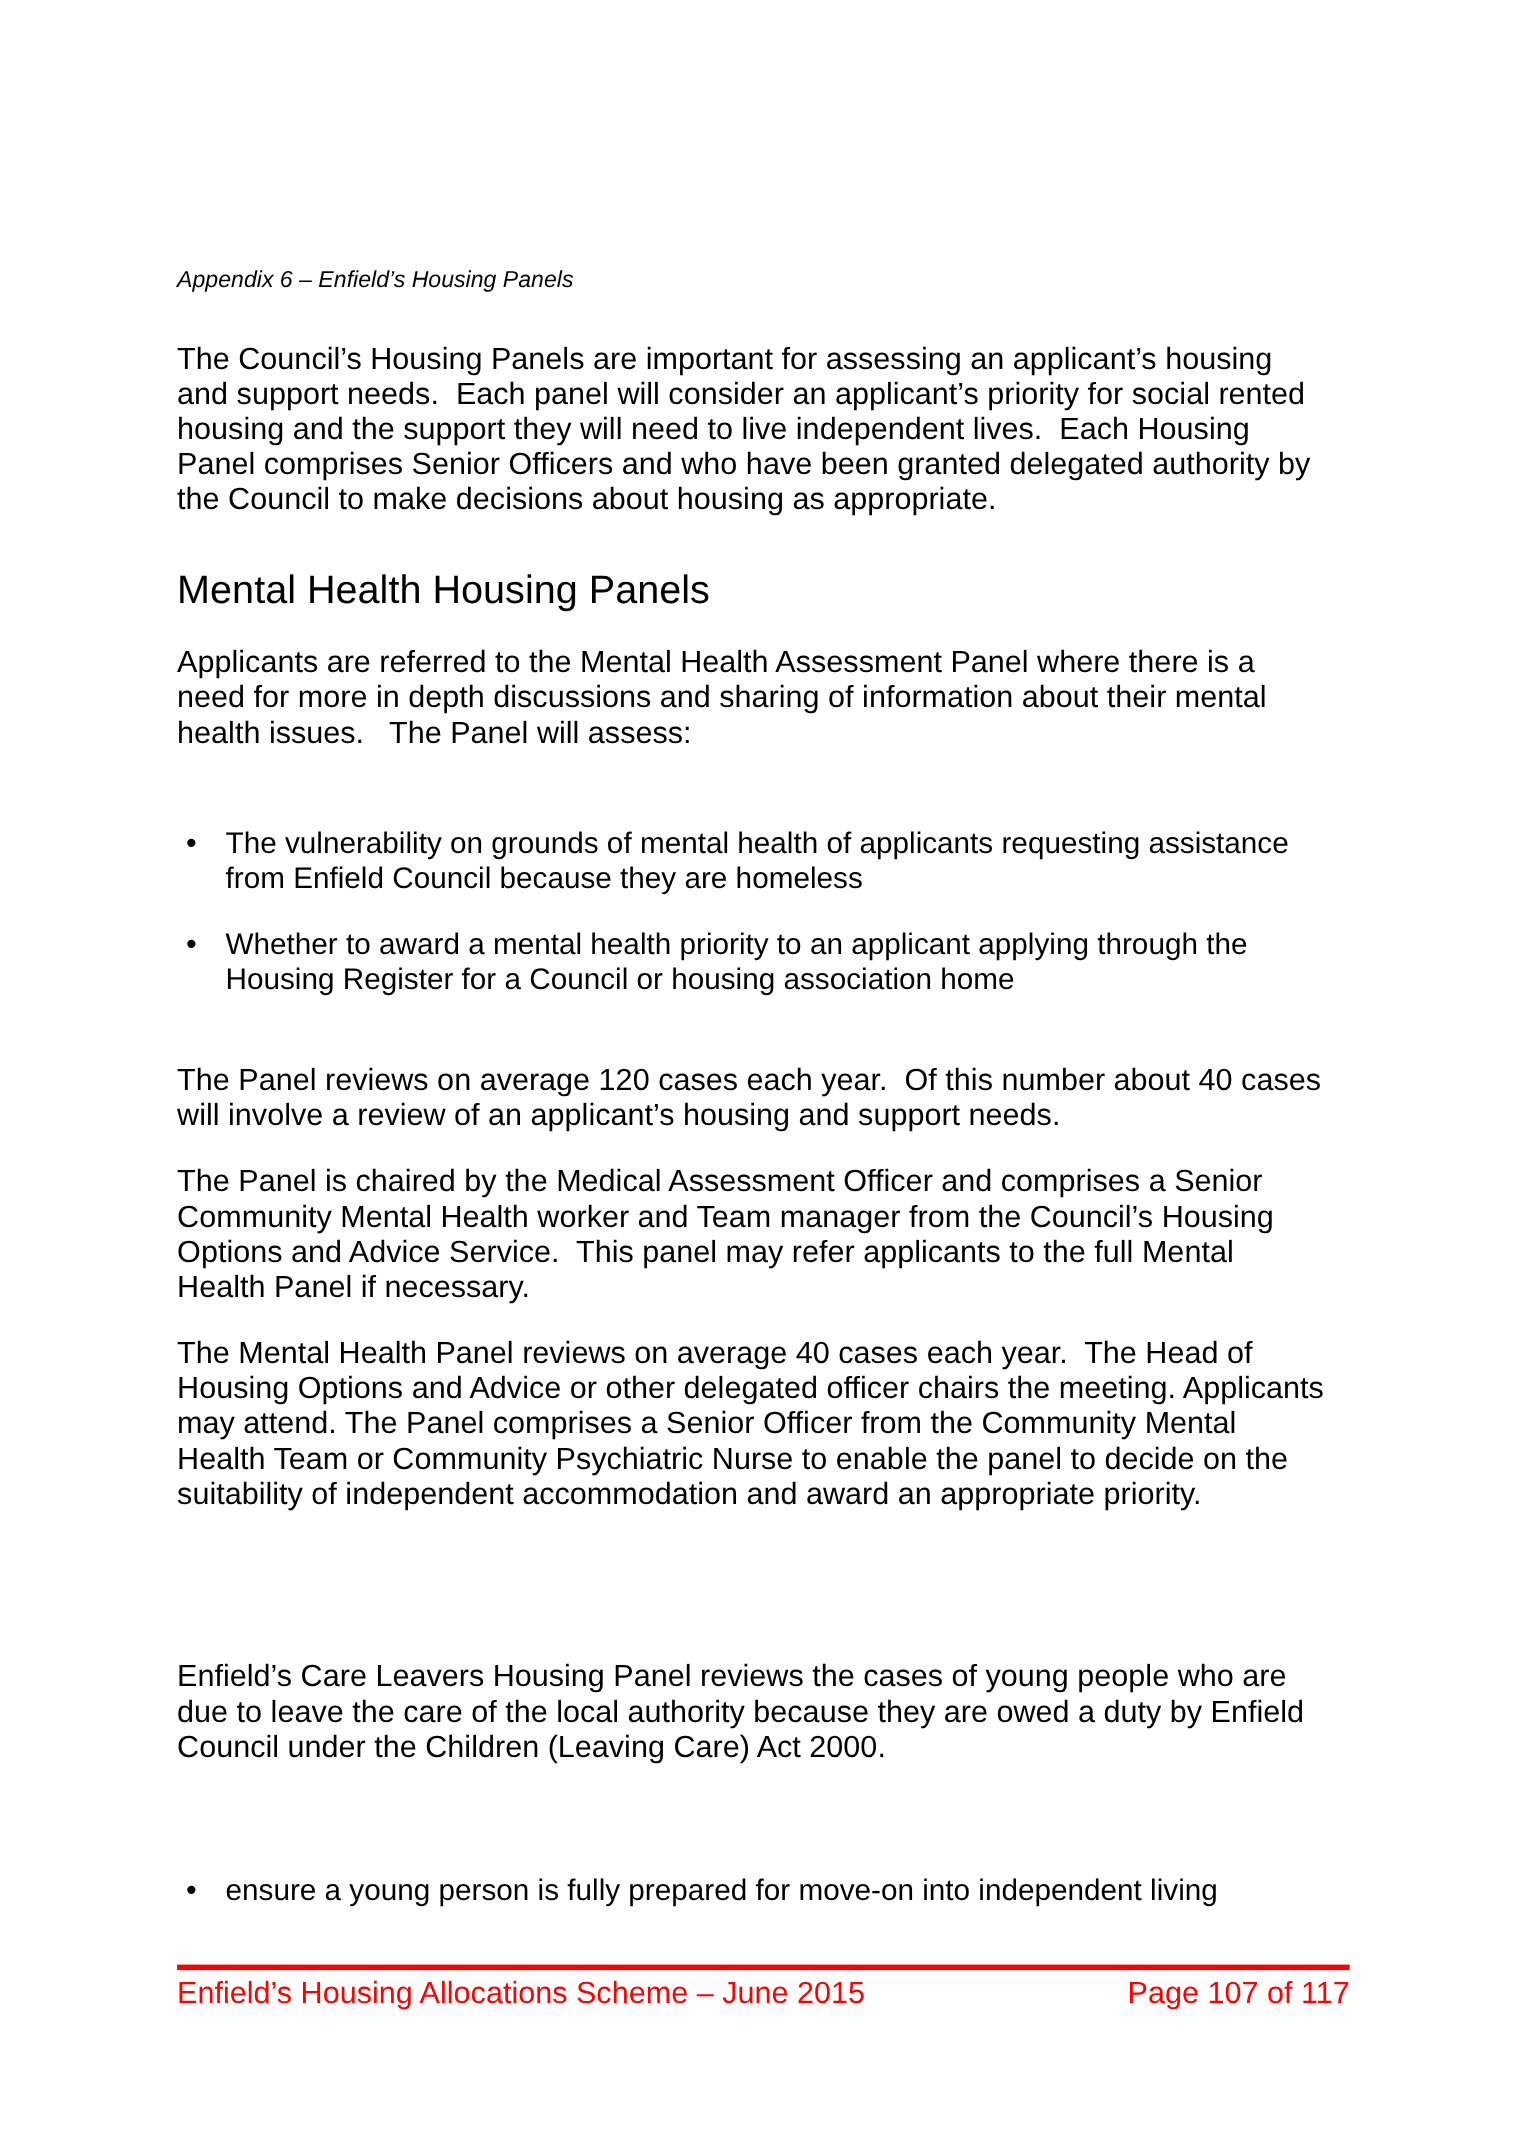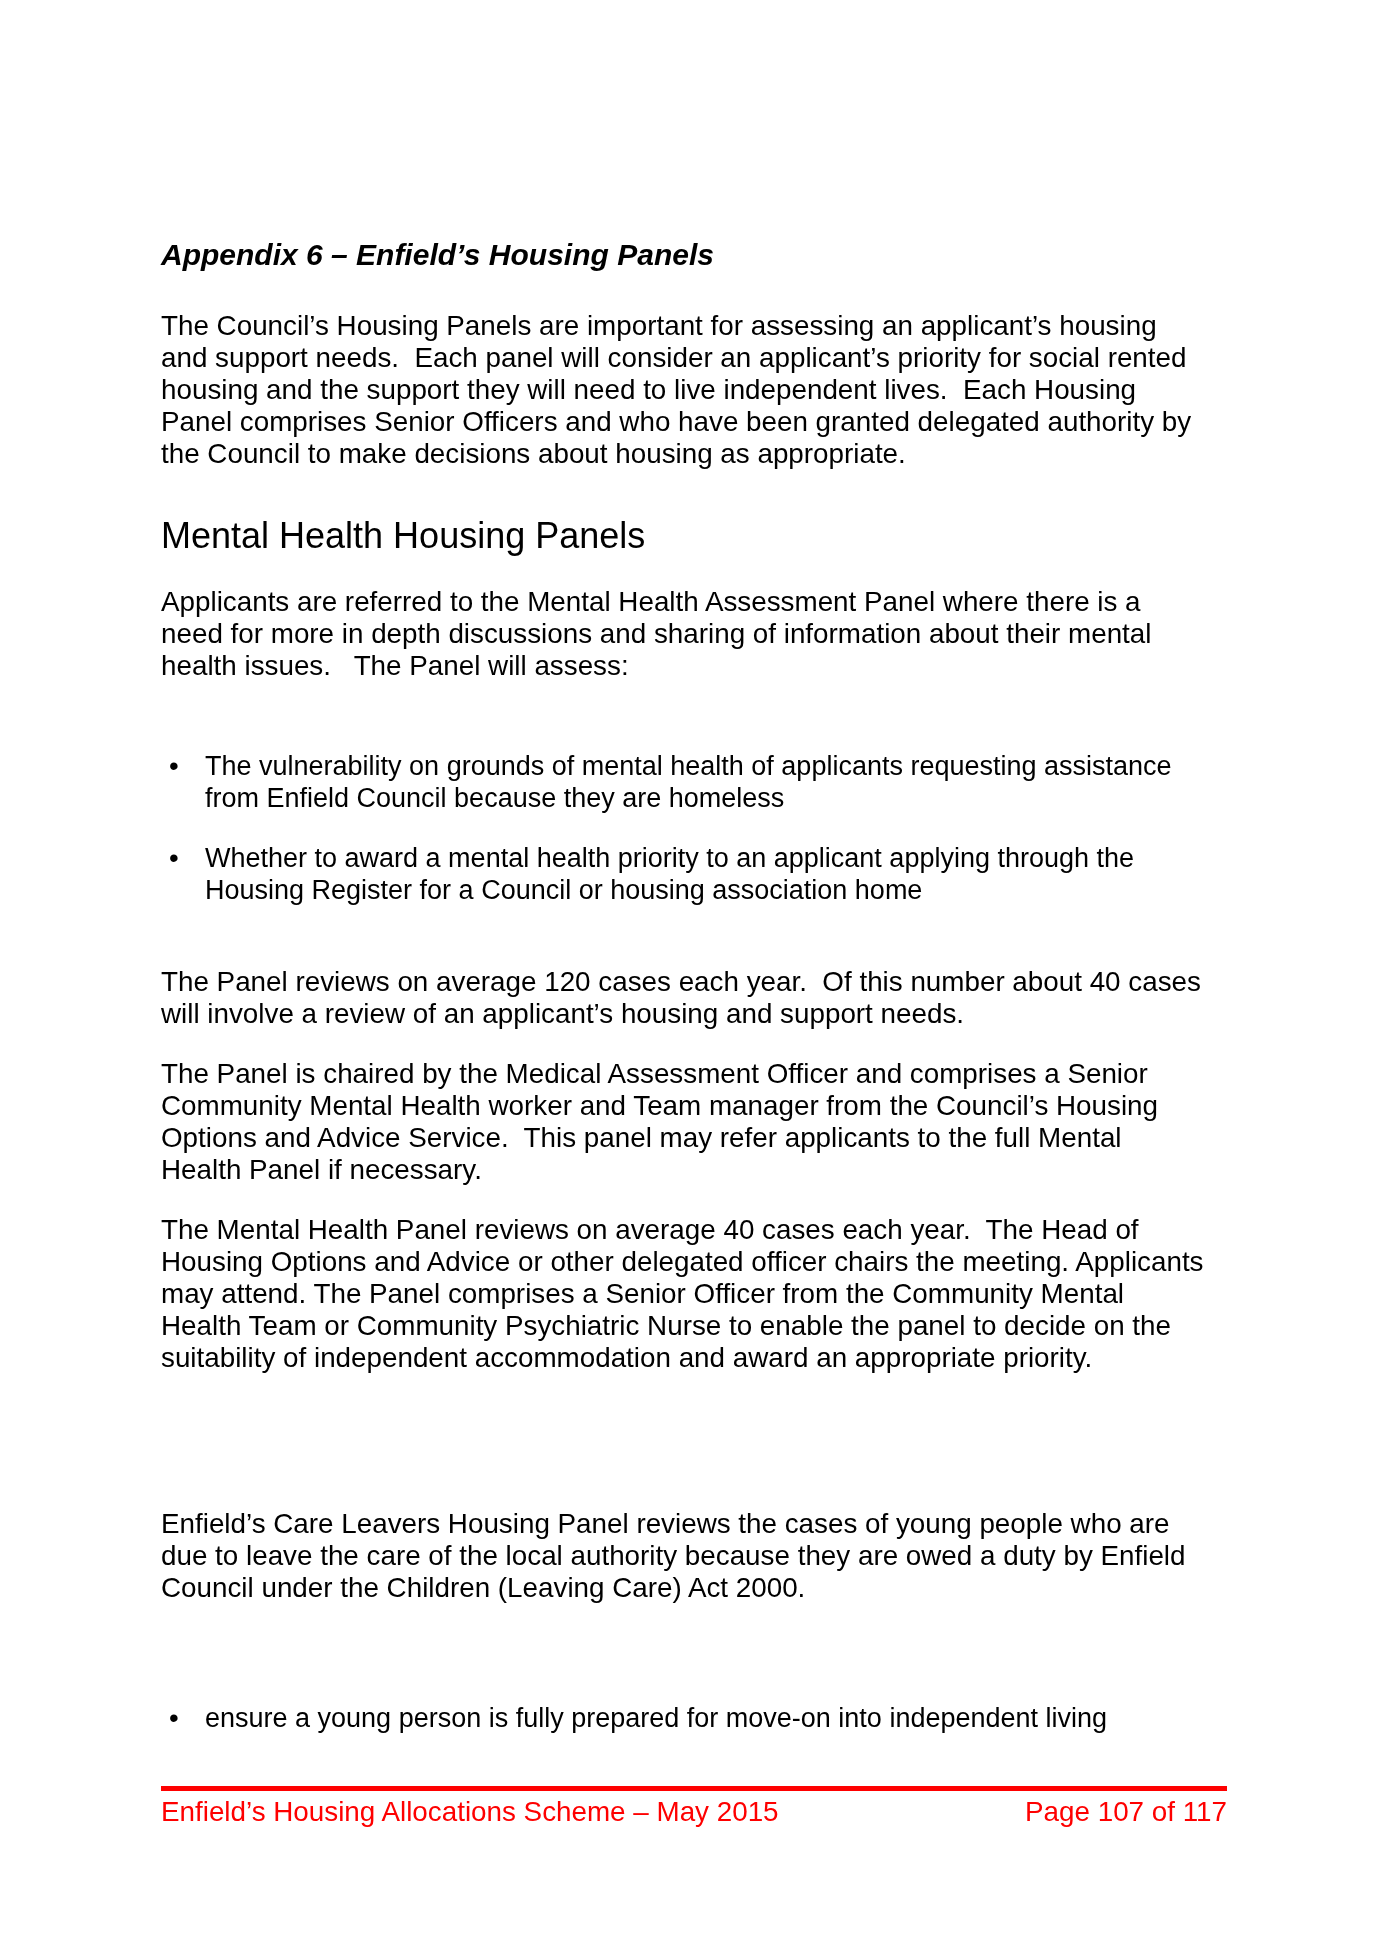--- a/index.html
+++ b/index.html
@@ -15,23 +15,23 @@
     font-family: "Liberation Sans", "DejaVu Sans", sans-serif;
     color: #000000;
     overflow: hidden;
   }
   .block {
     position: absolute;
     left: 161px;
     width: 1080px;
   }
   .doc-title {
-    font-size: 30px;
+    font-size: 21px;
     line-height: 34px;
-    font-weight: bold;
+    font-weight: normal;
     font-style: italic;
     white-space: pre-wrap;
   }
   .section-heading {
     font-size: 36px;
     line-height: 36px;
     font-weight: normal;
     white-space: pre-wrap;
   }
   .para {
@@ -120,17 +120,17 @@
 due to leave the care of the local authority because they are owed a duty by Enfield
 Council under the Children (Leaving Care) Act 2000.</div>
 
 
   <div class="bullet" style="top:1702px">ensure a young person is fully prepared for move-on into independent living</div>
 
 
   <div class="footer-rule" style="top:1786px"></div>
 
   <div class="footer-row" style="top:1796px">
-    <span>Enfield’s Housing Allocations Scheme – May 2015</span>
+    <span>Enfield’s Housing Allocations Scheme – June 2015</span>
     <span>Page 107 of 117</span>
   </div>
 
 </div>
 
 </body></html>

